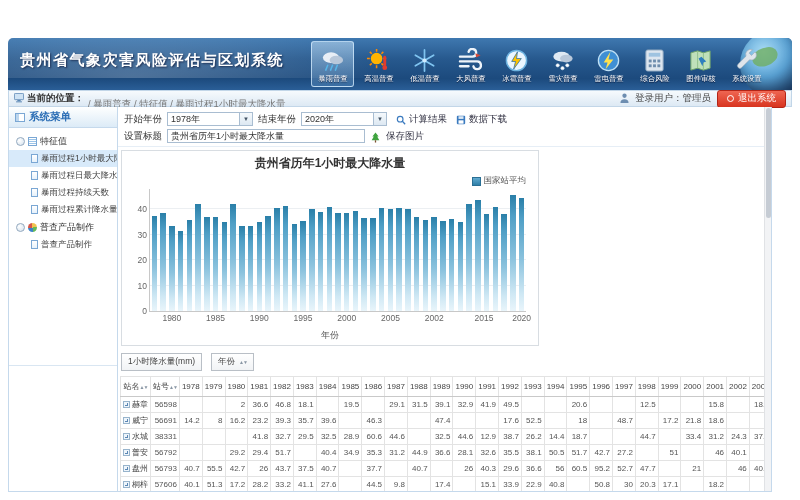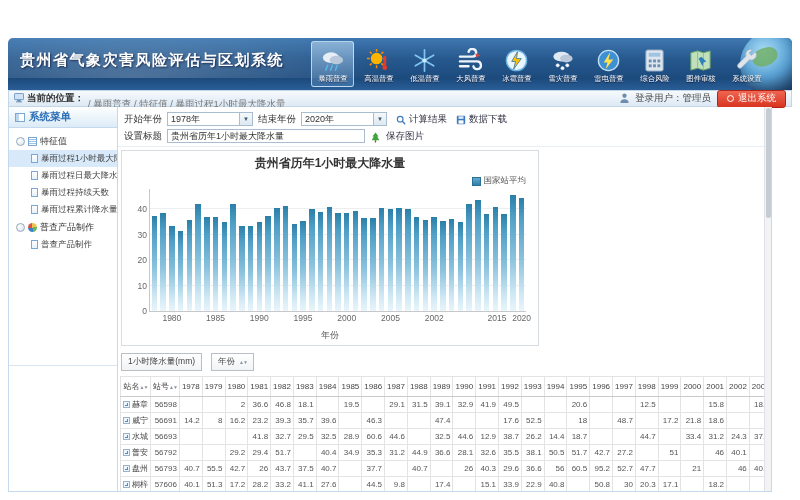--- a/index.html
+++ b/index.html
@@ -400,21 +400,21 @@
             <div class="bar" style="left: 351.39px; width: 5.5px; height: 97.3458px;"></div>
             <div class="bar" style="left: 360.134px; width: 5.5px; height: 115.646px;"></div>
             <div class="bar" style="left: 368.878px; width: 5.5px; height: 113.104px;"></div>
             <div class="xtick" style="left: 21.8605px;">1980</div>
             <div class="xtick" style="left: 65.5814px;">1985</div>
             <div class="xtick" style="left: 109.302px;">1990</div>
             <div class="xtick" style="left: 153.023px;">1995</div>
             <div class="xtick" style="left: 196.744px;">2000</div>
             <div class="xtick" style="left: 240.465px;">2005</div>
             <div class="xtick" style="left: 284.186px;">2002</div>
-            <div class="xtick" style="left: 347px;">2015</div>
+            <div class="xtick" style="left: 334px;">2015</div>
             <div class="xtick" style="left: 371.628px;">2020</div>
           </div>
         <div class="xlabel">年份</div>
       </div>
 
       <div class="tctrl">
         <span class="pill">
           <span>1小时降水量(mm)</span>
         </span>
         <span class="pill">
@@ -544,21 +544,21 @@
               <td class="num"></td>
               <td class="num">17.2</td>
               <td class="num">21.8</td>
               <td class="num">18.6</td>
               <td class="num"></td>
               <td class="num"></td>
               <td class="num">28.8</td>
             </tr>
             <tr>
               <td class="nm"><span class="plus"></span>水城</td>
-              <td class="num">56693</td>
+              <td class="num">38331</td>
               <td class="num"></td>
               <td class="num"></td>
               <td class="num"></td>
               <td class="num">41.8</td>
               <td class="num">32.7</td>
               <td class="num">29.5</td>
               <td class="num">32.5</td>
               <td class="num">28.9</td>
               <td class="num">60.6</td>
               <td class="num">44.6</td>

